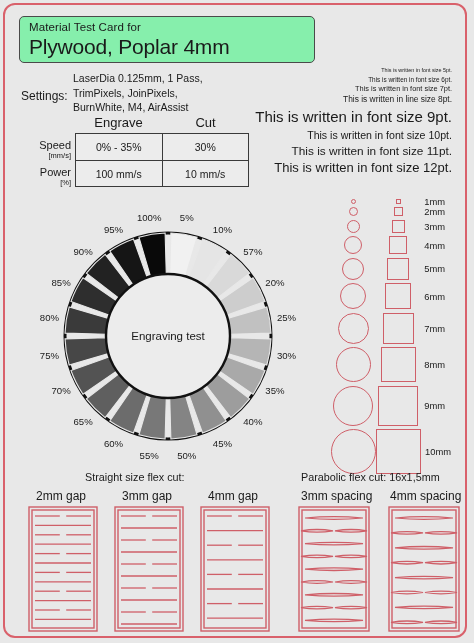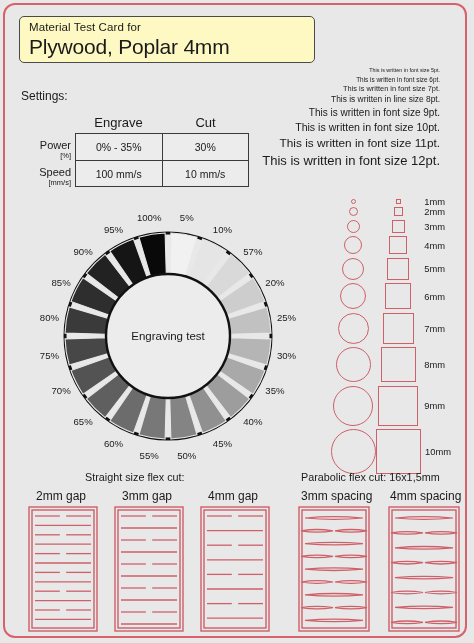--- a/index.html
+++ b/index.html
@@ -16,33 +16,33 @@
     box-sizing:border-box;
     background:#e8e8e8;
     border:2px solid #d9616b;
     border-radius:12px;
   }
   
   #title-box{
     position:absolute;left:14px;top:11px;width:296px;height:47px;
     box-sizing:border-box;
     border:1px solid #4a4a4a;border-radius:5px;
-    background:#fef9c3;
+    background:#86efac;
     padding:3px 0 0 9px;
   }
   #title-sub{font-size:11.5px;line-height:14px;letter-spacing:.1px;}
   #title-main{font-size:21px;line-height:25px;letter-spacing:-.2px;}
   
   #settings-label{position:absolute;left:16px;top:84px;font-size:12px;}
   #settings-lines{position:absolute;left:68px;top:66px;font-size:10.5px;line-height:14.5px;}
   
-  #fontsizes{position:absolute;right:25px;top:62px;width:270px;text-align:right;}
+  #fontsizes{position:absolute;right:13px;top:62px;width:270px;text-align:right;}
   #fontsizes div{line-height:1.42;white-space:nowrap;}
   .fs5{font-size:5.4px}.fs6{font-size:6.4px}.fs7{font-size:7.4px}.fs8{font-size:8.4px}
-  .fs9{font-size:10px}.fs10{font-size:10.6px}.fs11{font-size:11.8px}.fs12{font-size:13px}
+  .fs9{font-size:15px}.fs10{font-size:10.6px}.fs11{font-size:11.8px}.fs12{font-size:13px}
   
   #ps-wrap{position:absolute;left:12px;top:110px;}
   #ps-head{position:absolute;left:58px;top:0;width:174px;display:flex;}
   #ps-head span{flex:1;text-align:center;font-size:13px;}
   #ps-rowlabels{position:absolute;left:0;top:21px;width:54px;text-align:right;}
   .ps-rl{height:27px;display:flex;flex-direction:column;justify-content:center;}
   .ps-rl .n{font-size:11px;line-height:12px;}
   .ps-rl .u{font-size:7.5px;line-height:9px;}
   #ps-table{position:absolute;left:58px;top:18px;width:174px;height:54px;
     box-sizing:border-box;border:1px solid #3a3a3a;background:#ececec;}
@@ -77,45 +77,50 @@
 <body>
 
 <div id="card">
 
   <div id="title-box">
     <div id="title-sub">Material Test Card for</div>
     <div id="title-main">Plywood, Poplar 4mm</div>
   </div>
 
   <div id="settings-label">Settings:</div>
+  <div id="settings-lines">
+    <div>LaserDia 0.125mm, 1 Pass,</div>
+    <div>TrimPixels, JoinPixels,</div>
+    <div>BurnWhite, M4, AirAssist</div>
+  </div>
 
   <div id="fontsizes">
     <div class="fs5">This is written in font size 5pt.</div>
     <div class="fs6">This is written in font size 6pt.</div>
     <div class="fs7">This is written in font size 7pt.</div>
     <div class="fs8">This is written in line size 8pt.</div>
     <div class="fs9">This is written in font size 9pt.</div>
     <div class="fs10">This is written in font size 10pt.</div>
     <div class="fs11">This is written in font size 11pt.</div>
     <div class="fs12">This is written in font size 12pt.</div>
   </div>
 
   <div id="ps-wrap">
     <div id="ps-head">
       <span>Engrave</span>
       <span>Cut</span>
     </div>
     <div id="ps-rowlabels">
       <div class="ps-rl">
+        <span class="n">Speed</span>
+        <span class="u">[mm/s]</span>
+      </div>
+      <div class="ps-rl">
         <span class="n">Power</span>
         <span class="u">[%]</span>
-      </div>
-      <div class="ps-rl">
-        <span class="n">Speed</span>
-        <span class="u">[mm/s]</span>
       </div>
     </div>
     <div id="ps-table">
       <div class="r b">
         <div class="c l">0% - 35%</div>
         <div class="c">30%</div>
       </div>
       <div class="r">
         <div class="c l">100 mm/s</div>
         <div class="c">10 mm/s</div>

